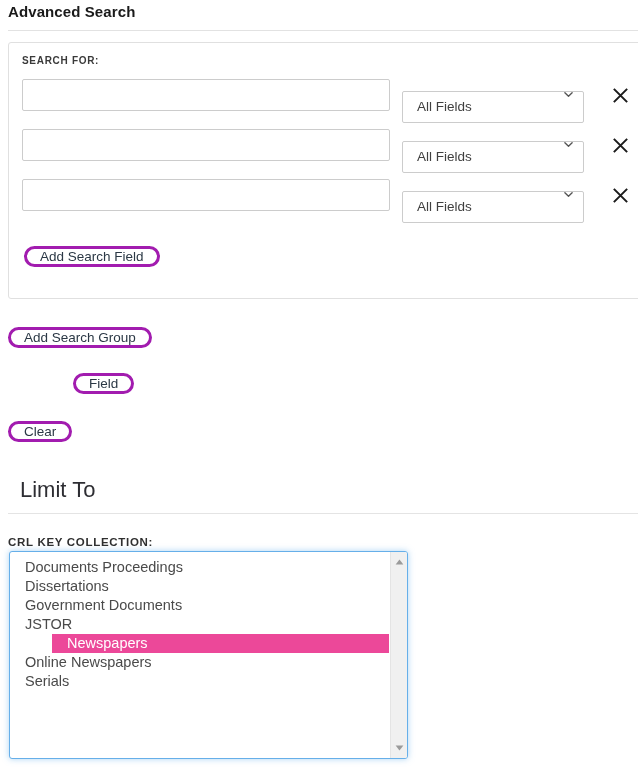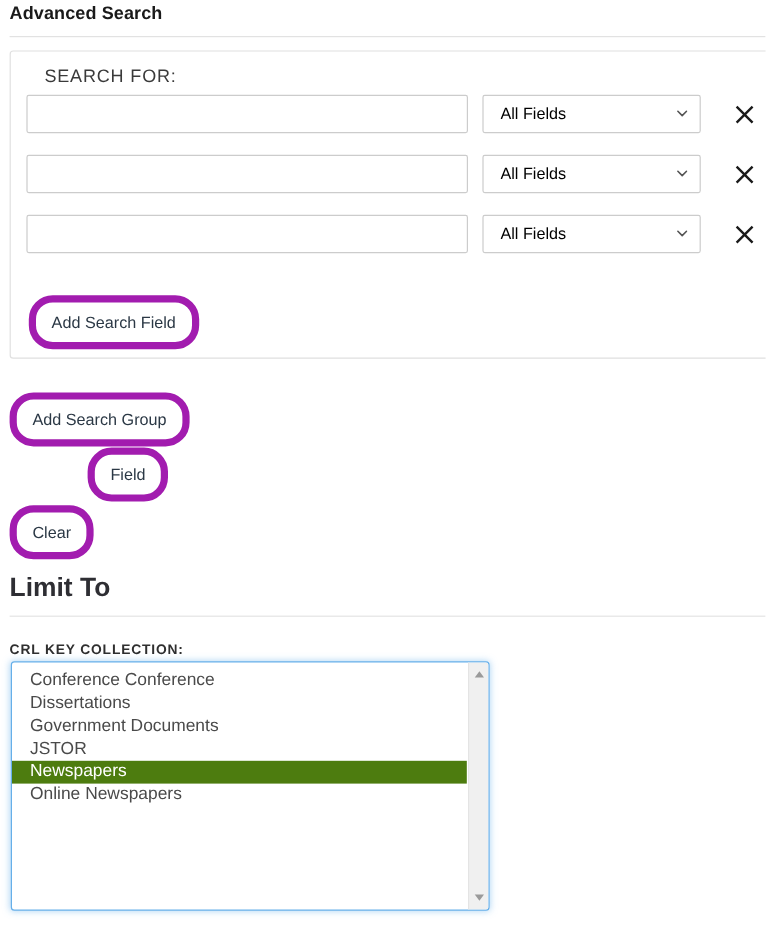--- a/index.html
+++ b/index.html
@@ -53,25 +53,24 @@
     height: 257px;
     border: 1px solid #e0e0e0;
     border-radius: 3px;
     background: #fff;
   }
 
   .group-label {
     position: absolute;
     left: 13px;
     top: 12px;
-    font-size: 15px;
-    font-weight: normal;
+    font-size: 10px;
+    font-weight: bold;
     letter-spacing: 0.7px;
     color: #3a3a3a;
-    margin-left: 15px;
   }
 
   .search-row {
     position: absolute;
     left: 13px;
     height: 32px;
   }
   .row-1 { top: 36px; }
   .row-2 { top: 86px; }
   .row-3 { top: 136px; }
@@ -88,29 +87,29 @@
     font-family: "Liberation Sans", sans-serif;
     font-size: 13px;
     color: #444;
     padding: 0 8px;
     outline: none;
   }
 
   .field-select {
     position: absolute;
     left: 380px;
-    top: 0;
+    top: 12px;
     width: 182px;
     height: 32px;
     border: 1px solid #cccccc;
     border-radius: 2px;
     background: #ffffff;
     font-family: "Liberation Sans", sans-serif;
     font-size: 13.5px;
-    color: #000000;
+    color: #404040;
     padding: 0 22px 0 14px;
     appearance: none;
     -webkit-appearance: none;
     -moz-appearance: none;
     outline: none;
     line-height: 30px;
   }
   .select-wrap {
     position: absolute;
     left: 380px;
@@ -143,23 +142,23 @@
     align-items: center;
     justify-content: center;
   }
   .remove-btn svg { display: block; }
 
   
   .pill {
     display: inline-flex;
     align-items: center;
     justify-content: center;
-    height: 45px;
+    height: 21px;
     padding: 0 13px;
-    border: 6px solid #a21caf;
+    border: 3px solid #a21caf;
     border-radius: 20px;
     background: #ffffff;
     font-family: "Liberation Sans", sans-serif;
     font-size: 13.5px;
     color: #2b3845;
     cursor: pointer;
     white-space: nowrap;
   }
 
   .add-field-btn {
@@ -180,24 +179,24 @@
   }
   .find-btn {
     position: absolute;
     left: 73px;
     top: 373px;
   }
 
   
   .limit-title {
     position: absolute;
-    left: 8px;
+    left: 20px;
     top: 476px;
     font-size: 22px;
-    font-weight: bold;
+    font-weight: normal;
     color: #2e2e33;
     line-height: 28px;
     letter-spacing: 0px;
   }
   .limit-rule {
     position: absolute;
     left: 8px;
     top: 513px;
     width: 630px;
     height: 1px;
@@ -236,22 +235,23 @@
   .list-option {
     height: 19px;
     line-height: 19px;
     padding-left: 15px;
     font-size: 14.5px;
     color: #4a4a4a;
     white-space: nowrap;
     cursor: default;
   }
   .list-option.selected {
-    background: #4d7c0f;
+    background: #ec4899;
     color: #ffffff;
+    margin-left: 42px;
   }
 
   .list-scrollbar {
     position: absolute;
     right: 0;
     top: 0;
     width: 17px;
     height: 100%;
     background: #f0f0f0;
     border-left: 1px solid #e4e4e4;
@@ -354,26 +354,27 @@
 
   <button class="pill find-btn">Field</button>
 
   <div class="limit-title">Limit To</div>
   <div class="limit-rule"></div>
 
   <div class="crl-label">CRL KEY COLLECTION:</div>
 
   <div class="listbox">
     <div class="list-items" id="list-items">
-        <div class="list-option">Conference Conference</div>
+        <div class="list-option">Documents Proceedings</div>
         <div class="list-option">Dissertations</div>
         <div class="list-option">Government Documents</div>
         <div class="list-option">JSTOR</div>
         <div class="list-option selected">Newspapers</div>
         <div class="list-option">Online Newspapers</div>
+        <div class="list-option">Serials</div>
       </div>
 
     <div class="list-scrollbar">
       <div class="sb-arrow sb-up">
         <svg width="9" height="6" viewBox="0 0 10 7">
             <path d="M5 0.5 L9.5 6.5 L0.5 6.5 Z" fill="#9a9a9a"></path>
           </svg>
       </div>
       <div class="sb-arrow sb-down">
         <svg width="9" height="6" viewBox="0 0 10 7">

